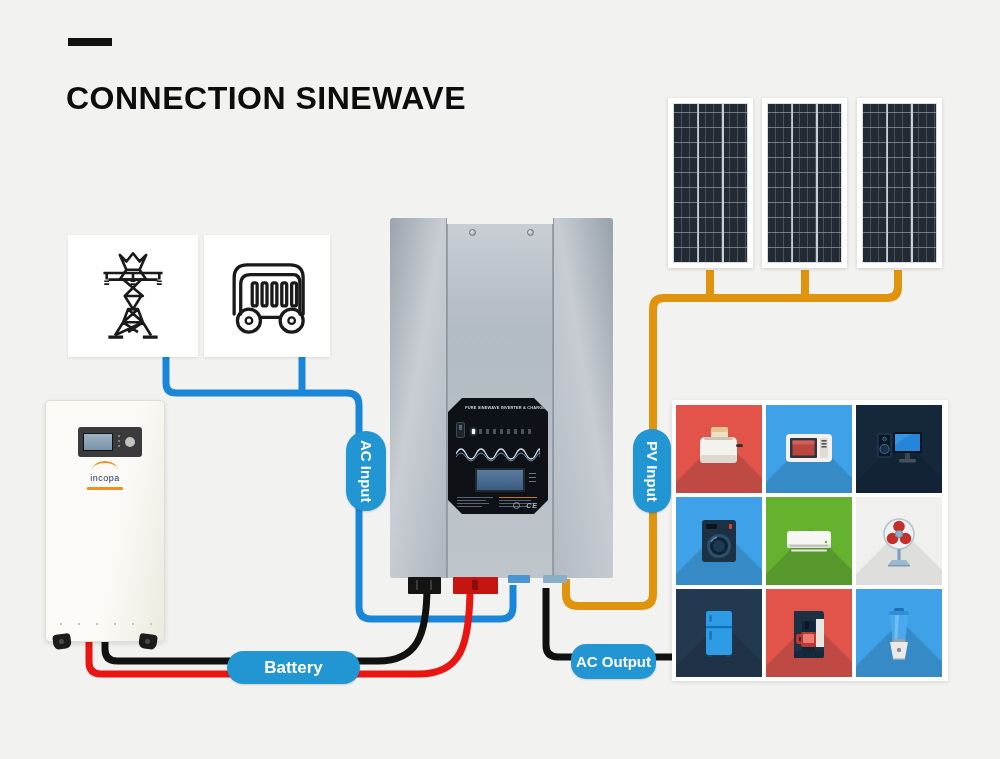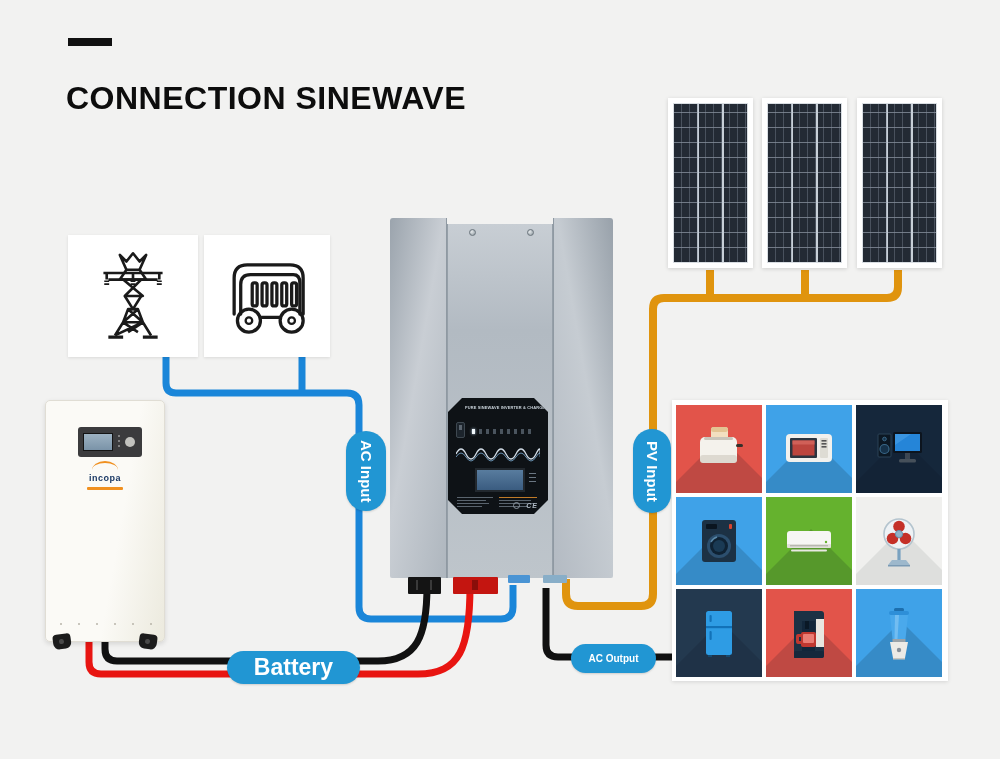--- a/index.html
+++ b/index.html
@@ -91,21 +91,21 @@
     background:#3b3b3d; border-radius:3px; }
   .bat-lcd { position:absolute; left:5px; top:6px; width:30px; height:18px;
     background:linear-gradient(180deg,#9db2c2,#7a93a8); border:1px solid #141414; }
   .bat-leds { position:absolute; left:40px; top:8px; }
   .bat-leds i { display:block; width:2px; height:2px; background:#9a9a9a; border-radius:50%; margin-bottom:3px; }
   .bat-btn { position:absolute; right:7px; top:10px; width:10px; height:10px;
     background:#c2c2be; border-radius:50%; }
   .bat-logo { position:absolute; left:0; top:60px; width:100%; text-align:center; }
   .bat-logo .arc { display:block; width:26px; height:9px; margin:0 auto -3px auto;
     border-top:2px solid #f09020; border-radius:50% 50% 0 0 / 100% 100% 0 0; }
-  .bat-logo .word { font-size:9px; font-weight:bold; color:#1c3a66; letter-spacing:.5px; }
+  .bat-logo .word { font-size:9px; font-weight:normal; color:#1c3a66; letter-spacing:.5px; }
   .bat-logo .tag { display:block; width:36px; height:3px; background:#f09020; margin:2px auto 0 auto; border-radius:1px; }
   .bat-dots { position:absolute; left:14px; bottom:16px; width:92px; display:flex; justify-content:space-between; }
   .bat-dots i { width:2px; height:2px; background:#b8b4aa; border-radius:50%; }
   .wheel { position:absolute; bottom:-8px; width:18px; height:15px;
     background:#1c1c1c; border-radius:4px 4px 6px 6px; }
   .wheel:after { content:""; position:absolute; left:6px; top:5px; width:5px; height:5px;
     background:#4a4a4a; border-radius:50%; }
   .wheel.l { left:7px; transform:rotate(-8deg); }
   .wheel.r { right:7px; transform:rotate(8deg); }
   
@@ -124,22 +124,22 @@
   .bg-green { background:#65b22e; }
   .bg-light { background:#f0f0ee; }
   .bg-light .lshadow { background:rgba(15,20,30,.08); }
   
   .pill { position:absolute; z-index:3; background:#2196d3; color:#fff; font-weight:bold;
     display:flex; align-items:center; justify-content:center;
     box-shadow:0 1px 2px rgba(0,0,0,.15); }
   .pill.vert { writing-mode:vertical-rl; }
   #pill-ac-in { left:346px; top:431px; width:40px; height:80px; border-radius:20px; font-size:15px; }
   #pill-pv-in { left:633px; top:429px; width:38px; height:84px; border-radius:19px; font-size:15px; }
-  #pill-battery { left:227px; top:651px; width:133px; height:33px; border-radius:17px; font-size:23px; }
-  #pill-ac-out { left:571px; top:644px; width:85px; height:29px; border-radius:15px; font-size:10px; }
+  #pill-battery { left:227px; top:651px; width:133px; height:33px; border-radius:17px; font-size:17px; }
+  #pill-ac-out { left:571px; top:644px; width:85px; height:35px; border-radius:15px; font-size:15px; }
 </style>
 </head>
 <body>
 
 <div class="title-dash"></div>
 <h1 class="page-title">CONNECTION SINEWAVE</h1>
 
 <svg class="wires" width="1000" height="759">
 
   <path d="M166,356 V383 Q166,393 176,393 H347 Q359,393 359,405 V607 Q359,619 371,619 H501 Q513,619 513,607 V585" fill="none" stroke="#1a86d9" stroke-width="7"></path>

